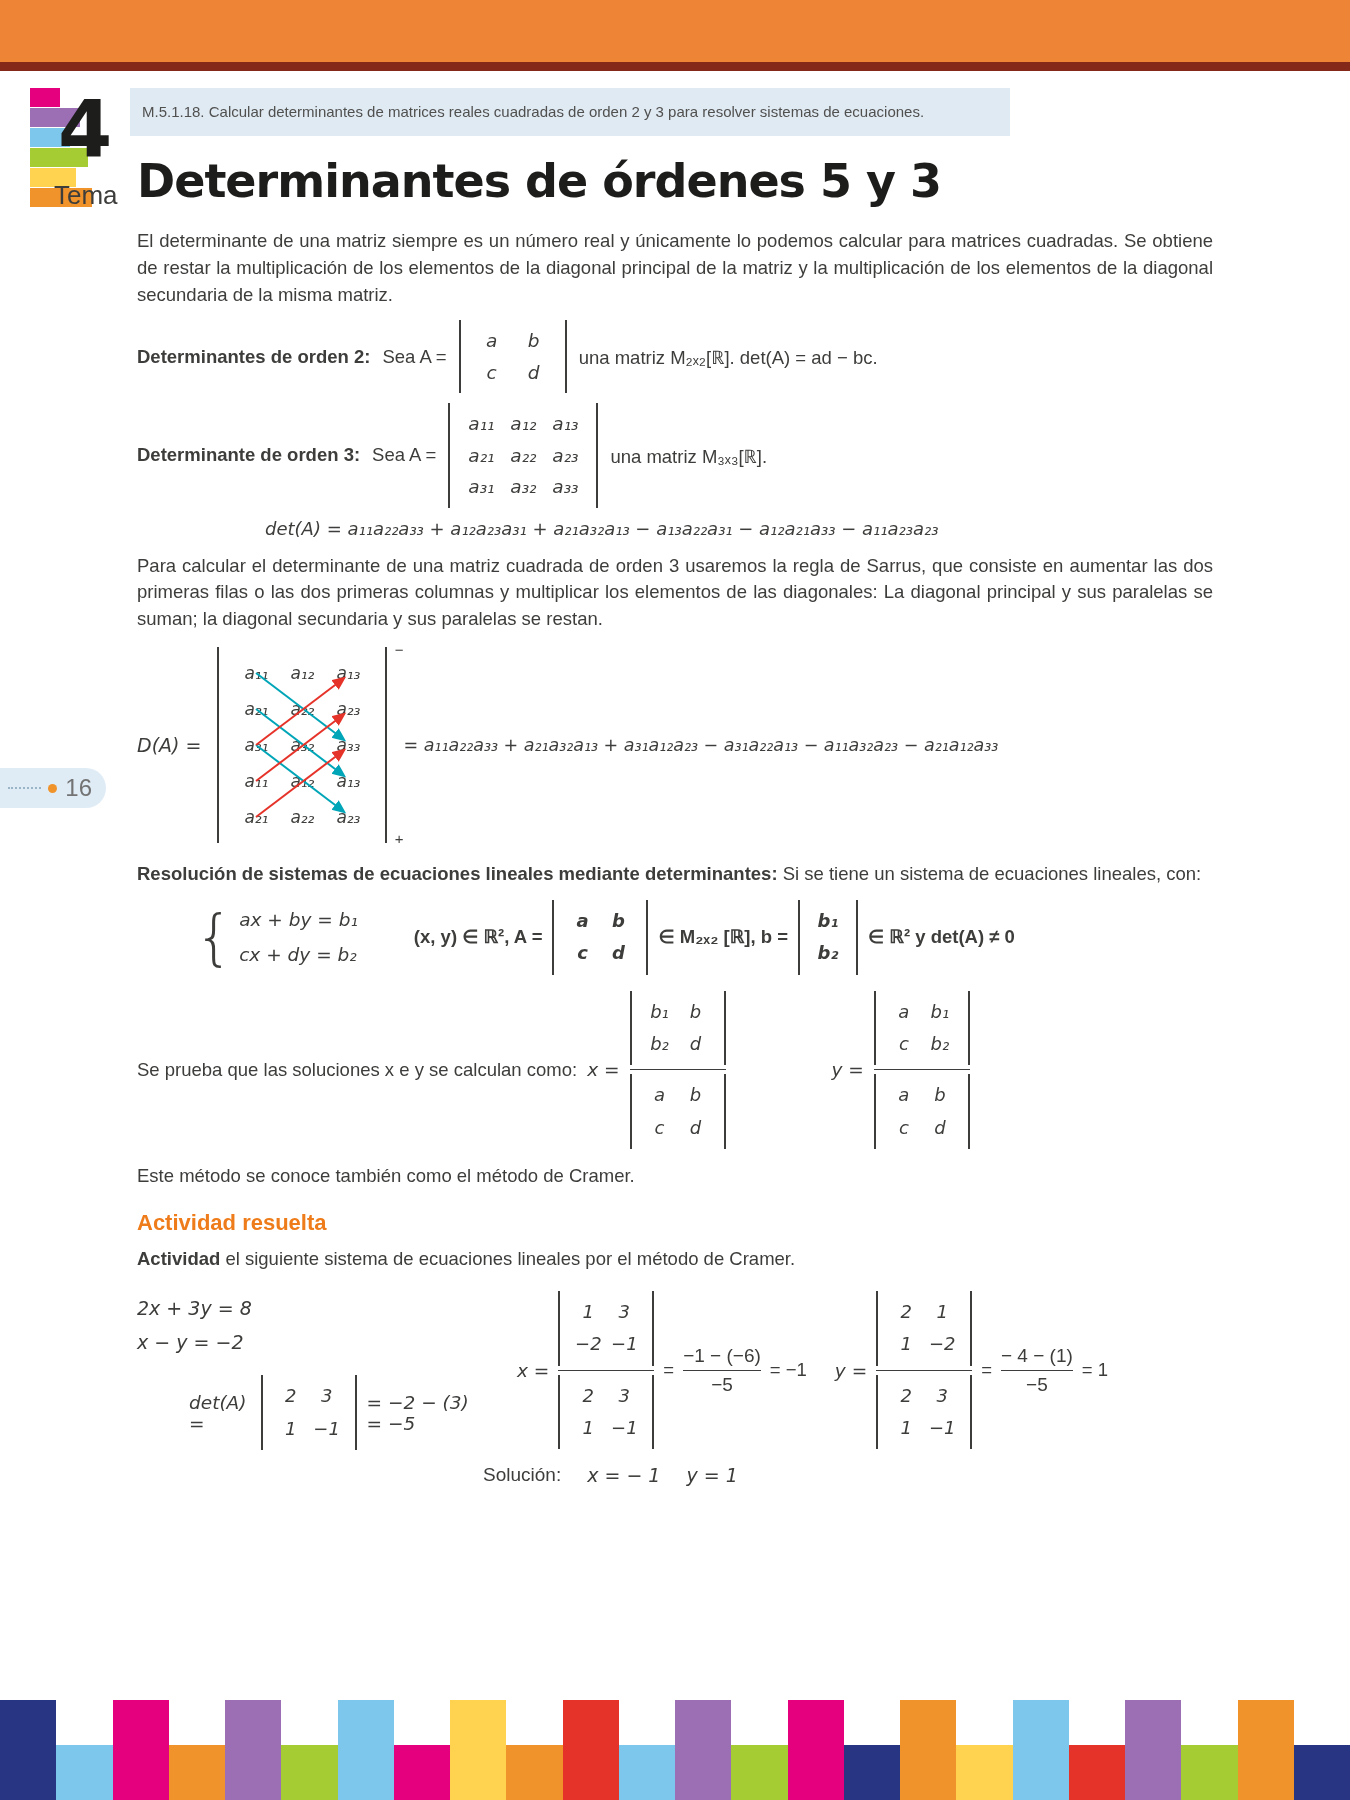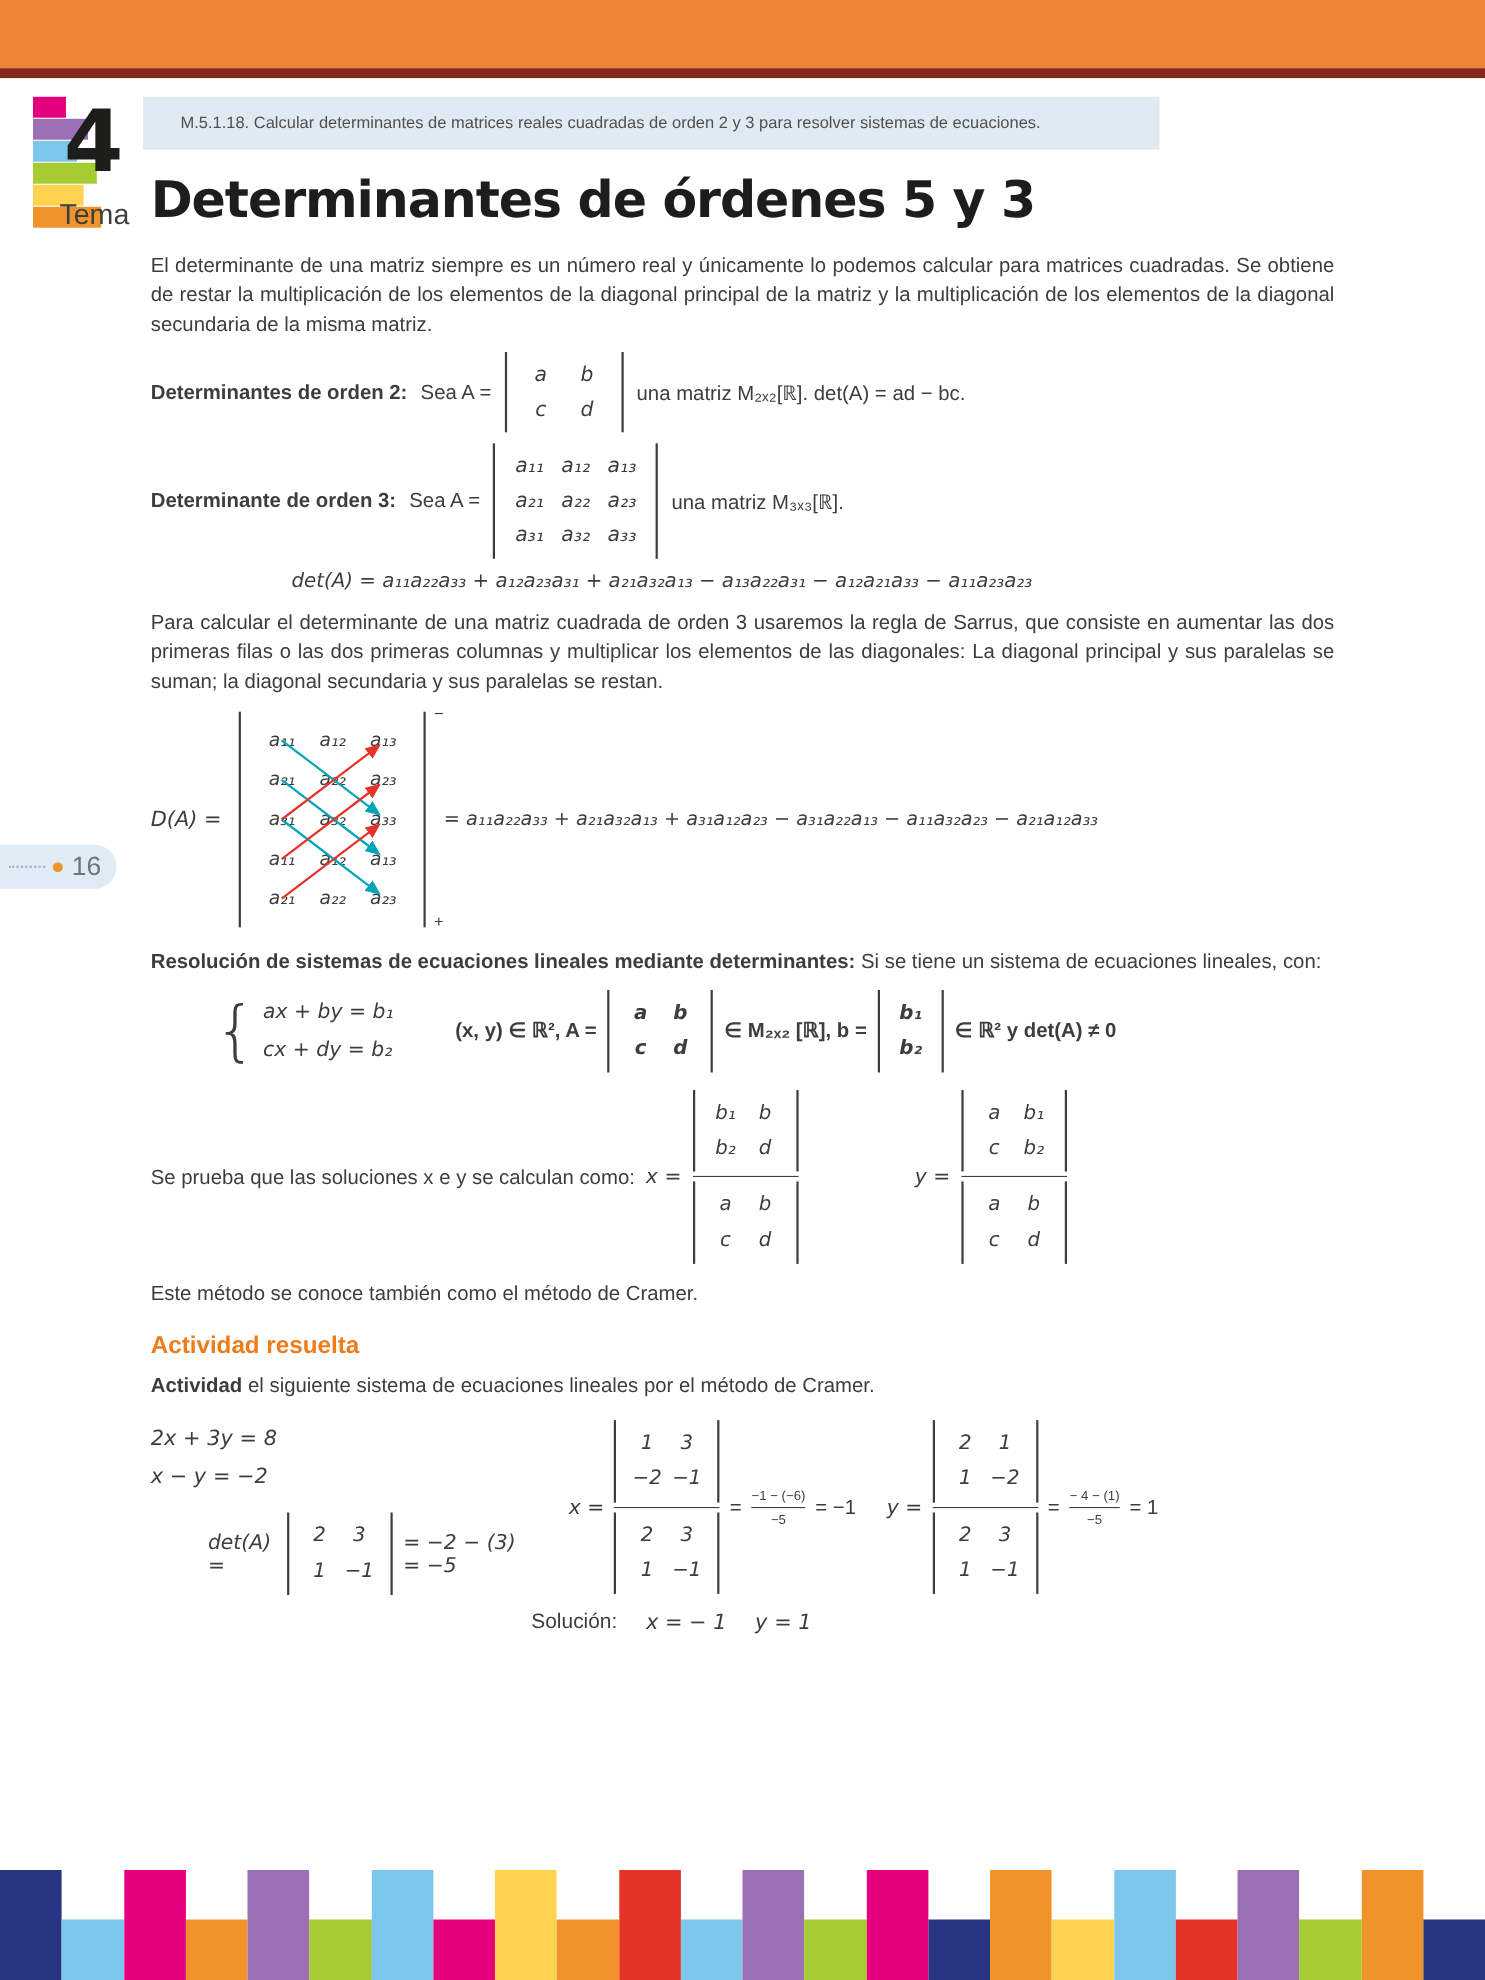--- a/index.html
+++ b/index.html
@@ -10,21 +10,21 @@
     position:relative;overflow:hidden;
   }
   .page{position:relative;width:1350px;height:1800px;background:#fff;overflow:hidden;}
 
   
   .topbar{position:absolute;top:0;left:0;right:0;height:62px;background:var(--topbar,#ee8435);}
   .topline{position:absolute;top:62px;left:0;right:0;height:9px;background:var(--rule,#84291a);}
   .standard{
     position:absolute;left:130px;top:88px;width:856px;
     background:var(--standard_bg,#e0eaf3);color:#50504f;
-    font-size:15px;line-height:1.3;padding:14px 34px;
+    font-size:15px;line-height:1.3;padding:14px 12px;
   }
 
   
   .tema{position:absolute;left:30px;top:88px;width:110px;height:130px;}
   .stripes{position:absolute;left:0;top:0;}
   .stripe{height:19px;margin-bottom:1px;}
   .tema-number{
     position:absolute;left:28px;top:2px;font-size:78px;font-weight:bold;
     color:#1d1d1b;font-family:"DejaVu Sans", sans-serif;line-height:1;
   }
@@ -93,21 +93,21 @@
   .fbar{border-top:1.5px solid var(--text,#3d3d3b);align-self:stretch;margin:4px 0;}
   .gap-big{width:86px;}
 
   
   h2.actividad{color:var(--accent,#ee7c1a);font-size:22px;margin:20px 0 10px 0;}
   .worked{display:flex;align-items:flex-start;gap:28px;margin-top:18px;}
   .wcol1{width:352px;}
   .wcol1 .eq{font-size:19px;line-height:1.8;}
   .detrow{display:flex;align-items:center;gap:10px;margin:16px 0 0 52px;font-size:18.5px;}
   .wcol{display:flex;align-items:center;gap:9px;font-size:18.5px;}
-  .tfrac{display:inline-flex;flex-direction:column;align-items:center;font-size:12px;}
+  .tfrac{display:inline-flex;flex-direction:column;align-items:center;font-size:19px;}
   .tfrac .tbar{border-top:1.5px solid var(--text,#3d3d3b);align-self:stretch;margin:3px 0;}
   .solution-line{margin-top:14px;padding-left:346px;font-size:19px;display:flex;gap:26px;}
 
   
   .footer{position:absolute;left:0;right:0;bottom:0;height:100px;display:flex;align-items:flex-end;}
   .fblock{flex:1;height:55px;}
   .fblock.tall{height:100px;}
 </style>
 </head>
 <body>

